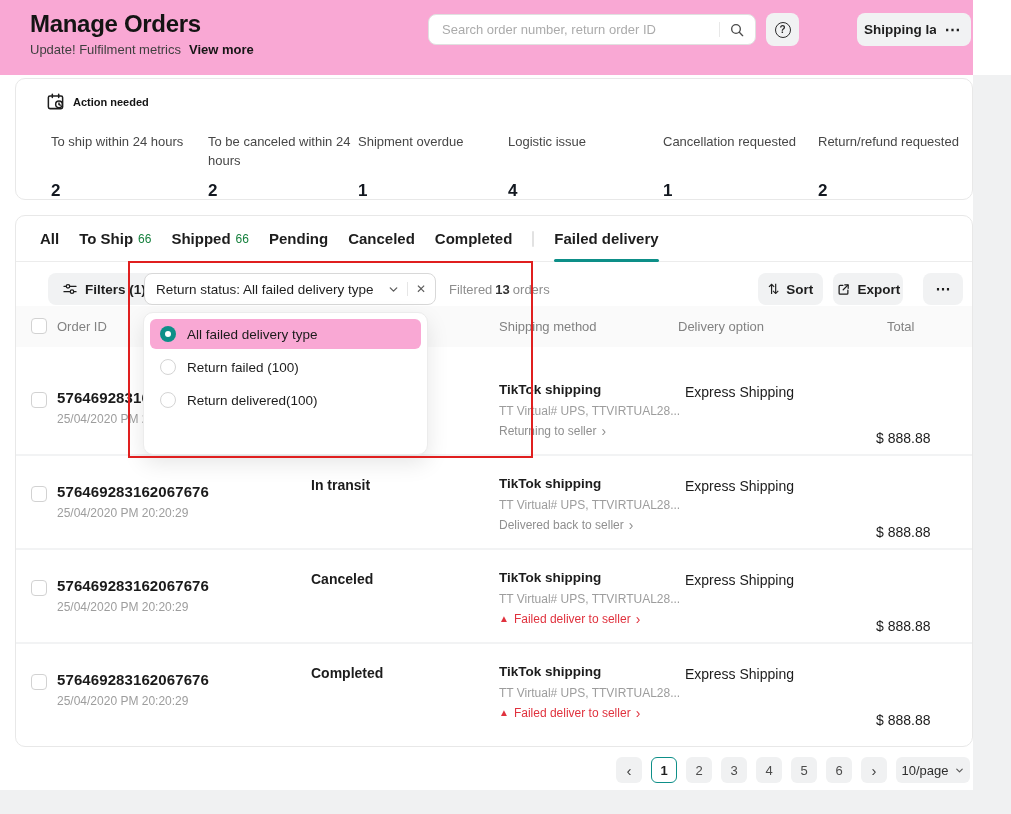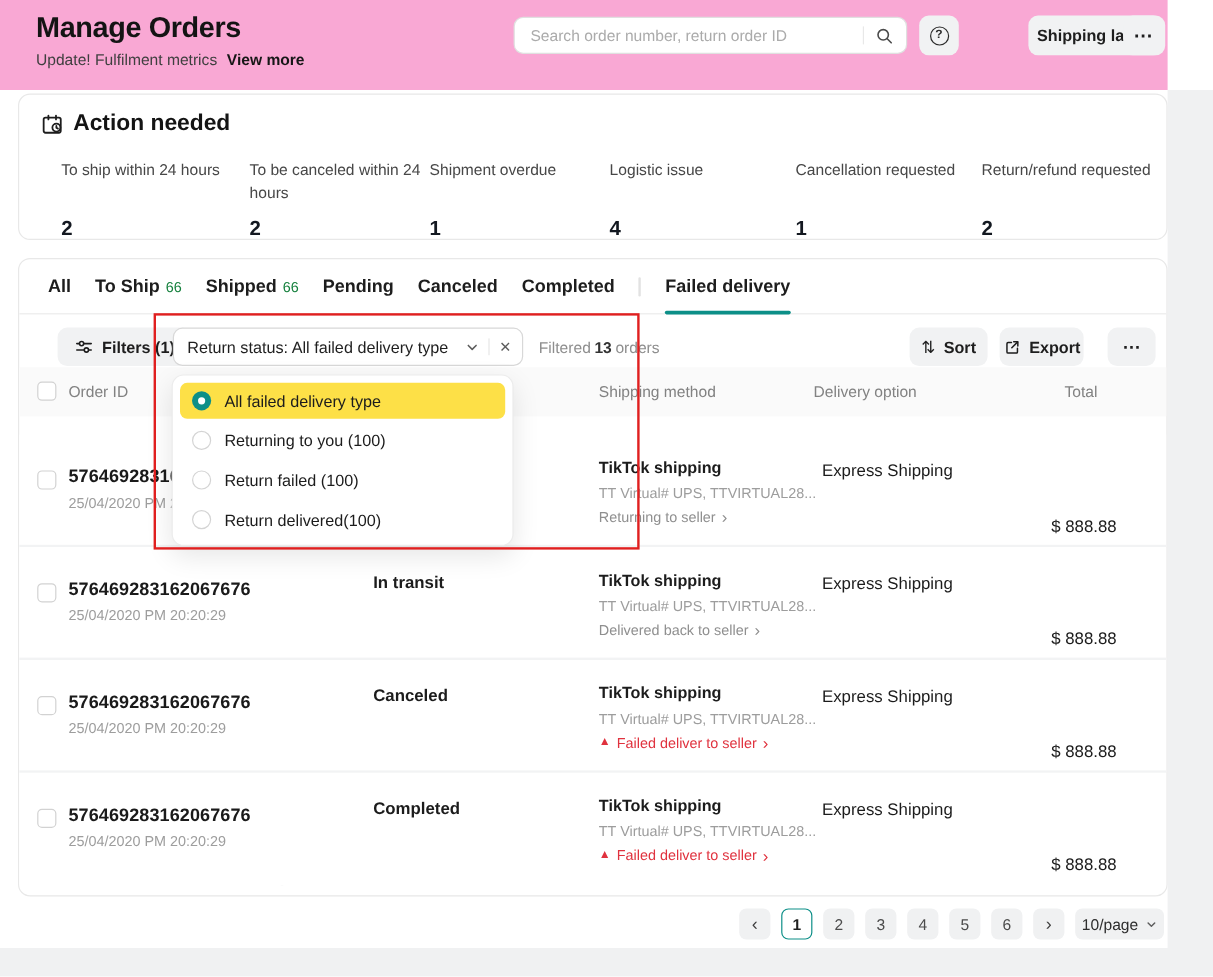--- a/index.html
+++ b/index.html
@@ -19,21 +19,21 @@
   .search-box input::placeholder { color:#ababab; }
   .search-div { width:1px; height:15px; background:#e8e8e8; margin:0 9px 0 6px; }
   .gray-btn { background:#f1f2f3; border:none; border-radius:8px; font-family:inherit; font-size:13.5px; font-weight:600;
     color:#1e1e1e; display:flex; align-items:center; justify-content:center; gap:7px; cursor:pointer; }
   .help-btn { position:absolute; left:766px; top:13px; width:33px; height:33px; }
   .help-circle { width:16px; height:16px; border:1.4px solid #2b2b2b; border-radius:50%; display:flex; align-items:center; justify-content:center; font-size:10px; font-weight:700; color:#2b2b2b; }
   .labels-btn { position:absolute; left:810px; top:13px; width:114px; height:33px;margin-left:47px; }
   .hdr-more-btn { position:absolute; left:936px; top:13px; width:33px; height:33px; font-size:16px; font-weight:700; }
   
   .action-card { position:absolute; left:15px; top:78px; width:958px; height:122px; background:#fff; border:1px solid #e8e8e8; border-radius:10px; }
-  .action-title { position:absolute; left:18px; top:13px; display:flex; align-items:center; gap:8px; font-size:19px; font-weight:700; color:#141414; }
+  .action-title { position:absolute; left:30px; top:13px; display:flex; align-items:center; gap:8px; font-size:11px; font-weight:700; color:#141414; }
   .metric { position:absolute; top:26px; width:150px;margin-top:28px; }
   .metric .m-label { font-size:13px; color:#474747; line-height:1.45; }
   .metric .m-value { position:absolute; top:48px; font-size:17px; font-weight:700; color:#131820; }
   
   .main-card { position:absolute; left:15px; top:215px; width:958px; height:532px; background:#fff; border:1px solid #e8e8e8; border-radius:10px; overflow:hidden; }
   .tabs-row { position:absolute; left:0; top:0; width:100%; height:46px; border-bottom:1px solid #ececec;
     display:flex; align-items:center; gap:20px; padding:0 24px; }
   .tab { position:relative; height:46px; display:flex; align-items:center; font-size:15px; font-weight:600; color:#1d1d1d; cursor:pointer; white-space:nowrap; }
   .tab .count { font-weight:400; color:#15803d; margin-left:5px; font-size:12px; }
   .tab .count:empty { display:none; }
@@ -70,21 +70,21 @@
   .ship-status { position:absolute; left:483px; top:62px; font-size:12px; color:#8f8f8f; display:flex; align-items:center; gap:5px; cursor:pointer; }
   .ship-status .chev { font-size:14px; line-height:1; }
   .ship-status.error { color:#e0323e; }
   .ship-status .warn { font-size:10px; line-height:1; }
   .delivery-opt { position:absolute; left:669px; top:22px; font-size:14px; font-weight:500; color:#1c1c1c; }
   .row-total { position:absolute; left:860px; top:22px; font-size:14px; font-weight:500; color:#1c1c1c;margin-top:46px; }
   
   .dropdown-panel { position:absolute; left:143px; top:312px; width:285px; height:143px; background:#fff; border:1px solid #ececec;
     border-radius:10px; box-shadow:0 8px 22px rgba(0,0,0,0.10); z-index:40; padding:6px; display:flex; flex-direction:column; gap:3px; }
   .dd-option { height:30px; border-radius:6px; display:flex; align-items:center; gap:11px; padding:0 10px; font-size:13.5px; color:#1c1c1c; cursor:pointer; }
-  .dd-option.selected-row { background:#fde047; }
+  .dd-option.selected-row { background:#f9a8d4; }
   .radio { width:16px; height:16px; border-radius:50%; border:1.5px solid #d4d4d4; background:#fff; position:relative; flex:0 0 auto; }
   .radio.on { border:none; background:#0d8f88; }
   .radio.on::after { content:""; position:absolute; left:5px; top:5px; width:6px; height:6px; border-radius:50%; background:#fff; }
   
   .annotation-rect { position:absolute; left:128px; top:261px; width:405px; height:197px; border:2.5px solid #e01f1f; z-index:60; pointer-events:none; }
   
   .pagination { position:absolute; left:0; top:757px; width:970px; display:flex; justify-content:flex-end; align-items:center; gap:9px; }
   .pg-btn { min-width:26px; height:26px; border:none; border-radius:6px; background:#f0f1f2; color:#4c4c4c; font-size:13px;
     font-family:inherit; display:flex; align-items:center; justify-content:center; cursor:pointer; }
   .pg-btn.arrow { color:#3d3d3d; font-size:15px; }
@@ -311,24 +311,20 @@
     </div>
   </section>
 
   <div class="dropdown-panel">
     <div class="dd-option selected-row">
       <span class="radio on"></span>
       <span>All failed delivery type</span>
     </div>
     <div class="dd-option">
       <span class="radio"></span>
-      <span>Returning to you (100)</span>
-    </div>
-    <div class="dd-option">
-      <span class="radio"></span>
       <span>Return failed (100)</span>
     </div>
     <div class="dd-option">
       <span class="radio"></span>
       <span>Return delivered(100)</span>
     </div>
   </div>
 
   <div class="annotation-rect"></div>
 

